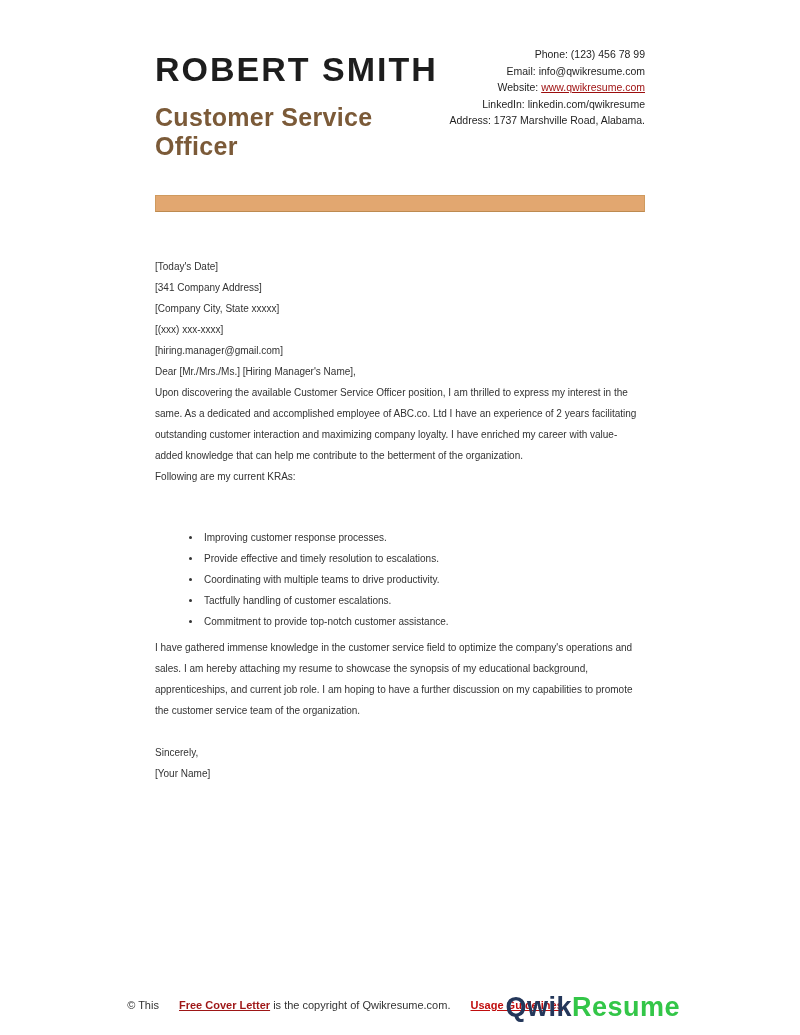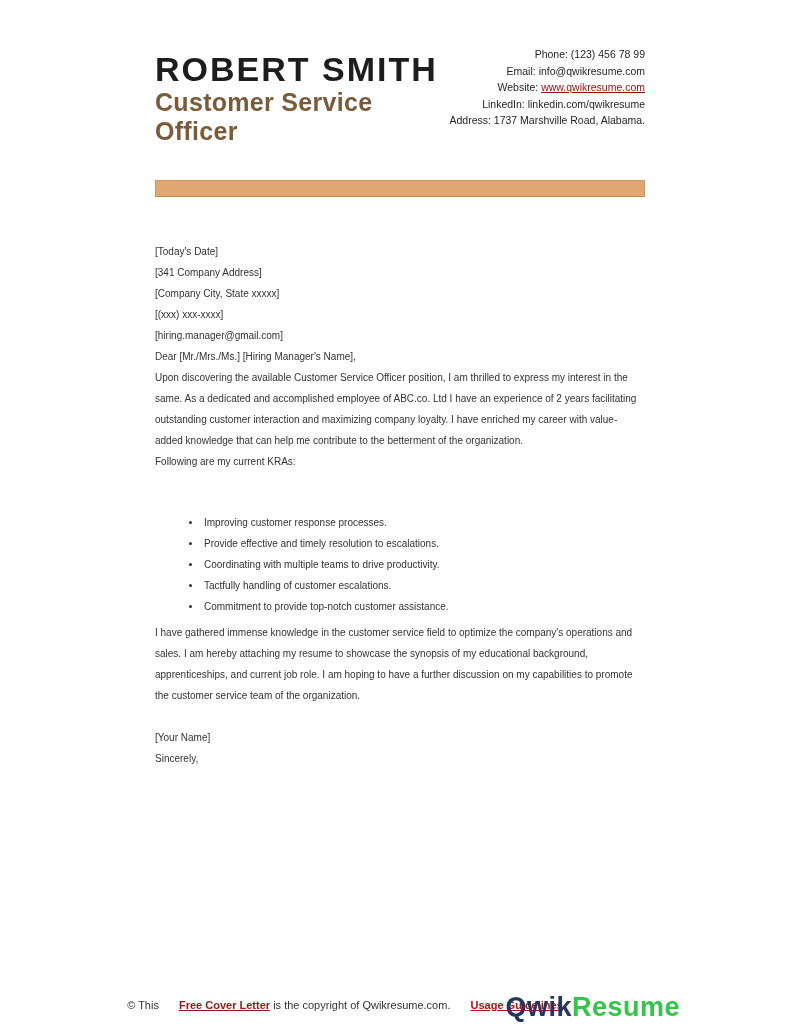--- a/index.html
+++ b/index.html
@@ -16,21 +16,21 @@
   .content { padding:46px 73px 0 73px; }
 
   
   .header { display:flex; justify-content:space-between; align-items:flex-start; }
   .name {
     font-size:34px; font-weight:bold; color:#1d1d1d;
     letter-spacing:2px; line-height:1.05; padding-top:6px;
   }
   .job-title {
     font-size:25px; font-weight:bold; color:#7b5a38;
-    letter-spacing:0.3px;
+    margin-top:15px; letter-spacing:0.3px;
   }
   .contact { text-align:right; font-size:10.5px; line-height:16.5px; color:#1f1f1f; white-space:nowrap; }
   .contact-row .c-label { font-weight:normal; }
   .link-red { color:#9c0d0d; text-decoration:underline; }
 
   
   .divider-bar {
     margin-top:34px;
     height:17px;
     background:#e2a770;
@@ -107,22 +107,22 @@
         <li>Improving customer response processes.</li>
         <li>Provide effective and timely resolution to escalations.</li>
         <li>Coordinating with multiple teams to drive productivity.</li>
         <li>Tactfully handling of customer escalations.</li>
         <li>Commitment to provide top-notch customer assistance.</li>
       </ul>
 
       <p class="para">I have gathered immense knowledge in the customer service field to optimize the company's operations and sales. I am hereby attaching my resume to showcase the synopsis of my educational background, apprenticeships, and current job role. I am hoping to have a further discussion on my capabilities to promote the customer service team of the organization.</p>
 
       <div class="closing-block">
+        <p>Sincerely,</p>
         <p>[Your Name]</p>
-        <p>Sincerely,</p>
       </div>
     </div>
 
   </div>
 
   <div class="footer-text"><span>© This </span><a href="#" class="f-link f-link-1">Free Cover Letter</a><span> is the copyright of Qwikresume.com. </span><a href="#" class="f-link f-link-2">Usage Guidelines</a></div>
 
   <div class="logo"><span class="logo-qwik">Qwik</span><span class="logo-resume">Resume</span></div>
 </div>
 

